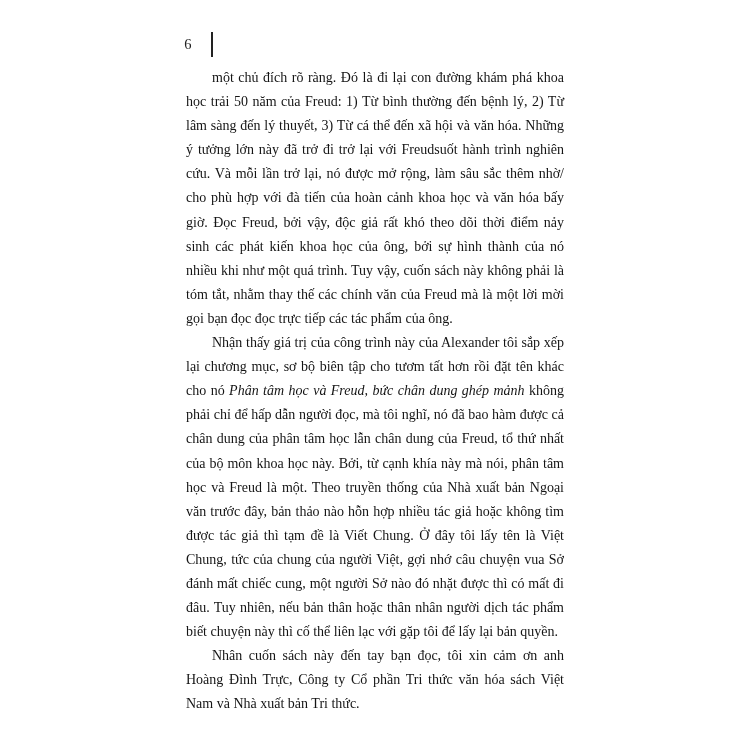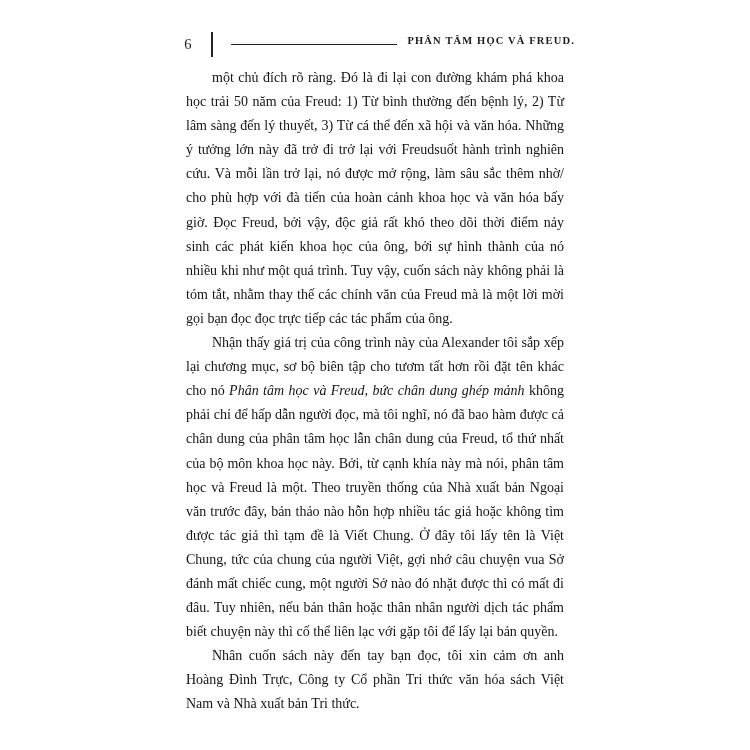--- a/index.html
+++ b/index.html
@@ -96,24 +96,20 @@
   }
 </style>
 </head>
 <body>
 
 <div class="page">
 
   <div class="header">
     <div class="folio">6</div>
     <div class="head-rule-v"></div>
-    <div class="head-title-wrap">
-      <div class="head-rule-h"></div>
-      <div class="head-title">PHÂN TÂM HỌC VÀ FREUD.</div>
-    </div>
   </div>
 
   <div class="body">
     <p class="indent">một chủ đích rõ ràng. Đó là đi lại con đường khám phá khoa học trải 50 năm của Freud: 1) Từ bình thường đến bệnh lý, 2) Từ lâm sàng đến lý thuyết, 3) Từ cá thể đến xã hội và văn hóa. Những ý tưởng lớn này đã trở đi trở lại với Freudsuốt hành trình nghiên cứu. Và mỗi lần trở lại, nó được mở rộng, làm sâu sắc thêm nhờ/ cho phù hợp với đà tiến của hoàn cảnh khoa học và văn hóa bấy giờ. Đọc Freud, bởi vậy, độc giả rất khó theo dõi thời điểm nảy sinh các phát kiến khoa học của ông, bởi sự hình thành của nó nhiều khi như một quá trình. Tuy vậy, cuốn sách này không phải là tóm tắt, nhằm thay thế các chính văn của Freud mà là một lời mời gọi bạn đọc đọc trực tiếp các tác phẩm của ông.</p>
     <p class="indent">
       <span>Nhận thấy giá trị của công trình này của Alexander tôi sắp xếp lại chương mục, sơ bộ biên tập cho tươm tất hơn rồi đặt tên khác cho nó <i>Phân tâm học và Freud, bức chân dung ghép mảnh</i> không phải chỉ để hấp dẫn người đọc, mà tôi nghĩ, nó đã bao hàm được cả chân dung của phân tâm học lẫn chân dung của Freud, tổ thứ nhất của bộ môn khoa học này. Bởi, từ cạnh khía này mà nói, phân tâm học và Freud là một. Theo truyền thống của Nhà xuất bản Ngoại văn trước đây, bản thảo nào hỗn hợp nhiều tác giả hoặc không tìm được tác giả thì tạm đề là Viết Chung. Ở đây tôi lấy tên là Việt Chung, tức của chung của người Việt, gợi nhớ câu chuyện vua Sở đánh mất chiếc cung, một người Sở nào đó nhặt được thì có mất đi đâu. Tuy nhiên, nếu bản thân hoặc thân nhân người dịch tác phẩm biết chuyện này thì cố thể liên lạc với gặp tôi để lấy lại bản quyền.</span>
     </p>
     <p class="indent">Nhân cuốn sách này đến tay bạn đọc, tôi xin cảm ơn anh Hoàng Đình Trực, Công ty Cổ phần Tri thức văn hóa sách Việt Nam và Nhà xuất bản Tri thức.</p>
 
   </div>

